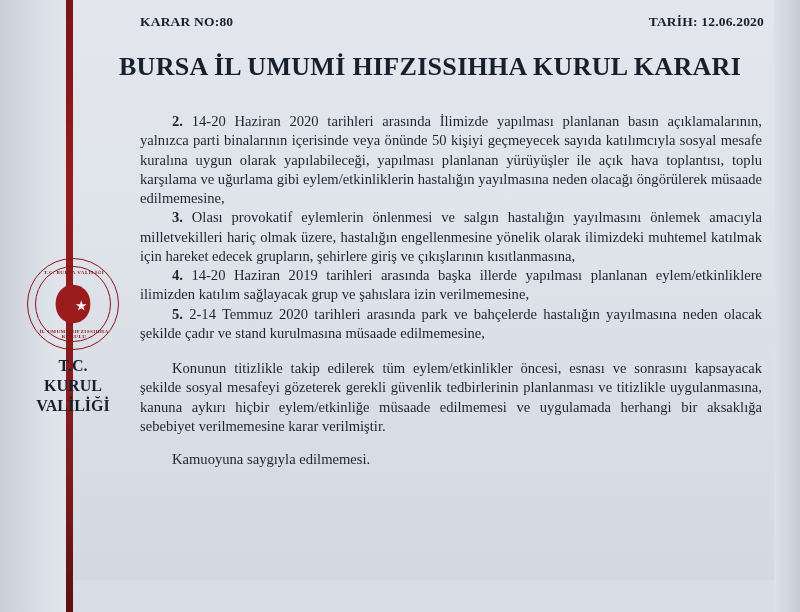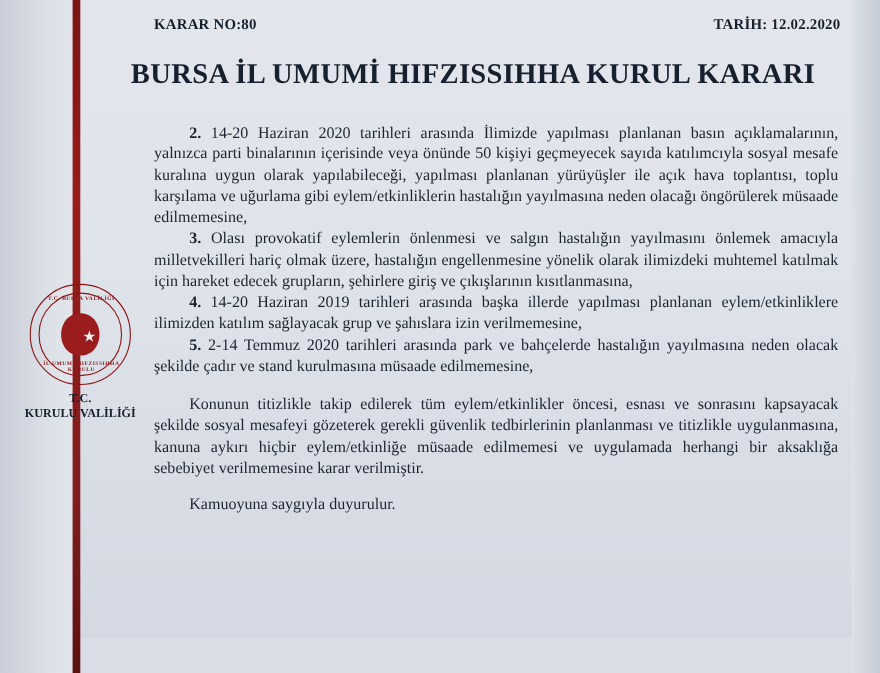--- a/index.html
+++ b/index.html
@@ -133,69 +133,69 @@
     text-align: center;
     font-size: 5px;
     letter-spacing: 0.5px;
     color: #8d1414;
     font-weight: bold;
   }
   .seal-arc-top { top: 11px; }
   .seal-arc-bottom { bottom: 10px; }
   .seal-label {
     margin-top: 6px;
-    font-size: 11px;
+    font-size: 16px;
     font-weight: bold;
     color: #17202e;
     line-height: 1.25;
   }
 </style>
 </head>
 <body>
 
 <div class="page">
 
   <div class="left-edge-shade"></div>
   <div class="right-edge-shade"></div>
   <div class="left-bar"></div>
 
   <div class="header-row">
     <span>KARAR NO:80</span>
-    <span>TARİH: 12.02.2020</span>
+    <span>TARİH: 12.06.2020</span>
   </div>
 
   <div class="doc-title">BURSA İL UMUMİ HIFZISSIHHA KURUL KARARI</div>
 
   <div class="seal">
     <div class="seal-circle">
       <div class="inner-ring"></div>
       <div class="seal-arc-top">T.C. BURSA VALİLİĞİ</div>
       <div class="seal-arc-bottom">İL UMUMİ HIFZISSIHHA KURULU</div>
       <svg class="crest" viewBox="0 0 48 48">
         <path d="M24 3 C13 3 5 12 5 24 C5 36 13 45 24 45 C35 45 43 36 43 24 C43 12 35 3 24 3 Z" fill="#9b1c1c"></path>
         <path d="M30 14 a10 10 0 1 0 0 20 a8 8 0 1 1 0 -20 Z" fill="#f1f1f1"></path>
         <path d="M33 20 l1.4 4.3 l4.5 0 l-3.6 2.6 l1.4 4.3 l-3.7 -2.7 l-3.7 2.7 l1.4 -4.3 l-3.6 -2.6 l4.5 0 Z" fill="#f1f1f1"></path>
       </svg>
     </div>
     <div class="seal-label">
       <div>T.C.</div>
-      <div>KURULU VALİLİĞİ</div>
+      <div>KURUL VALİLİĞİ</div>
     </div>
   </div>
 
   <div class="body-text">
     <p>
       <span class="num">2.</span><span> 14-20 Haziran 2020 tarihleri arasında İlimizde yapılması planlanan basın açıklamalarının, yalnızca parti binalarının içerisinde veya önünde 50 kişiyi geçmeyecek sayıda katılımcıyla sosyal mesafe kuralına uygun olarak yapılabileceği, yapılması planlanan yürüyüşler ile açık hava toplantısı, toplu karşılama ve uğurlama gibi eylem/etkinliklerin hastalığın yayılmasına neden olacağı öngörülerek müsaade edilmemesine,</span>
     </p>
     <p>
       <span class="num">3.</span><span> Olası provokatif eylemlerin önlenmesi ve salgın hastalığın yayılmasını önlemek amacıyla milletvekilleri hariç olmak üzere, hastalığın engellenmesine yönelik olarak ilimizdeki muhtemel katılmak için hareket edecek grupların, şehirlere giriş ve çıkışlarının kısıtlanmasına,</span>
     </p>
     <p>
       <span class="num">4.</span><span> 14-20 Haziran 2019 tarihleri arasında başka illerde yapılması planlanan eylem/etkinliklere ilimizden katılım sağlayacak grup ve şahıslara izin verilmemesine,</span>
     </p>
     <p>
       <span class="num">5.</span><span> 2-14 Temmuz 2020 tarihleri arasında park ve bahçelerde hastalığın yayılmasına neden olacak şekilde çadır ve stand kurulmasına müsaade edilmemesine,</span>
     </p>
     <p class="gap">Konunun titizlikle takip edilerek tüm eylem/etkinlikler öncesi, esnası ve sonrasını kapsayacak şekilde sosyal mesafeyi gözeterek gerekli güvenlik tedbirlerinin planlanması ve titizlikle uygulanmasına, kanuna aykırı hiçbir eylem/etkinliğe müsaade edilmemesi ve uygulamada herhangi bir aksaklığa sebebiyet verilmemesine karar verilmiştir.</p>
-    <p class="gap-small">Kamuoyuna saygıyla duyurulur.</p>
+    <p class="gap-small">Kamuoyuna saygıyla edilmemesi.</p>
   </div>
 
 </div>
 
 </body></html>

